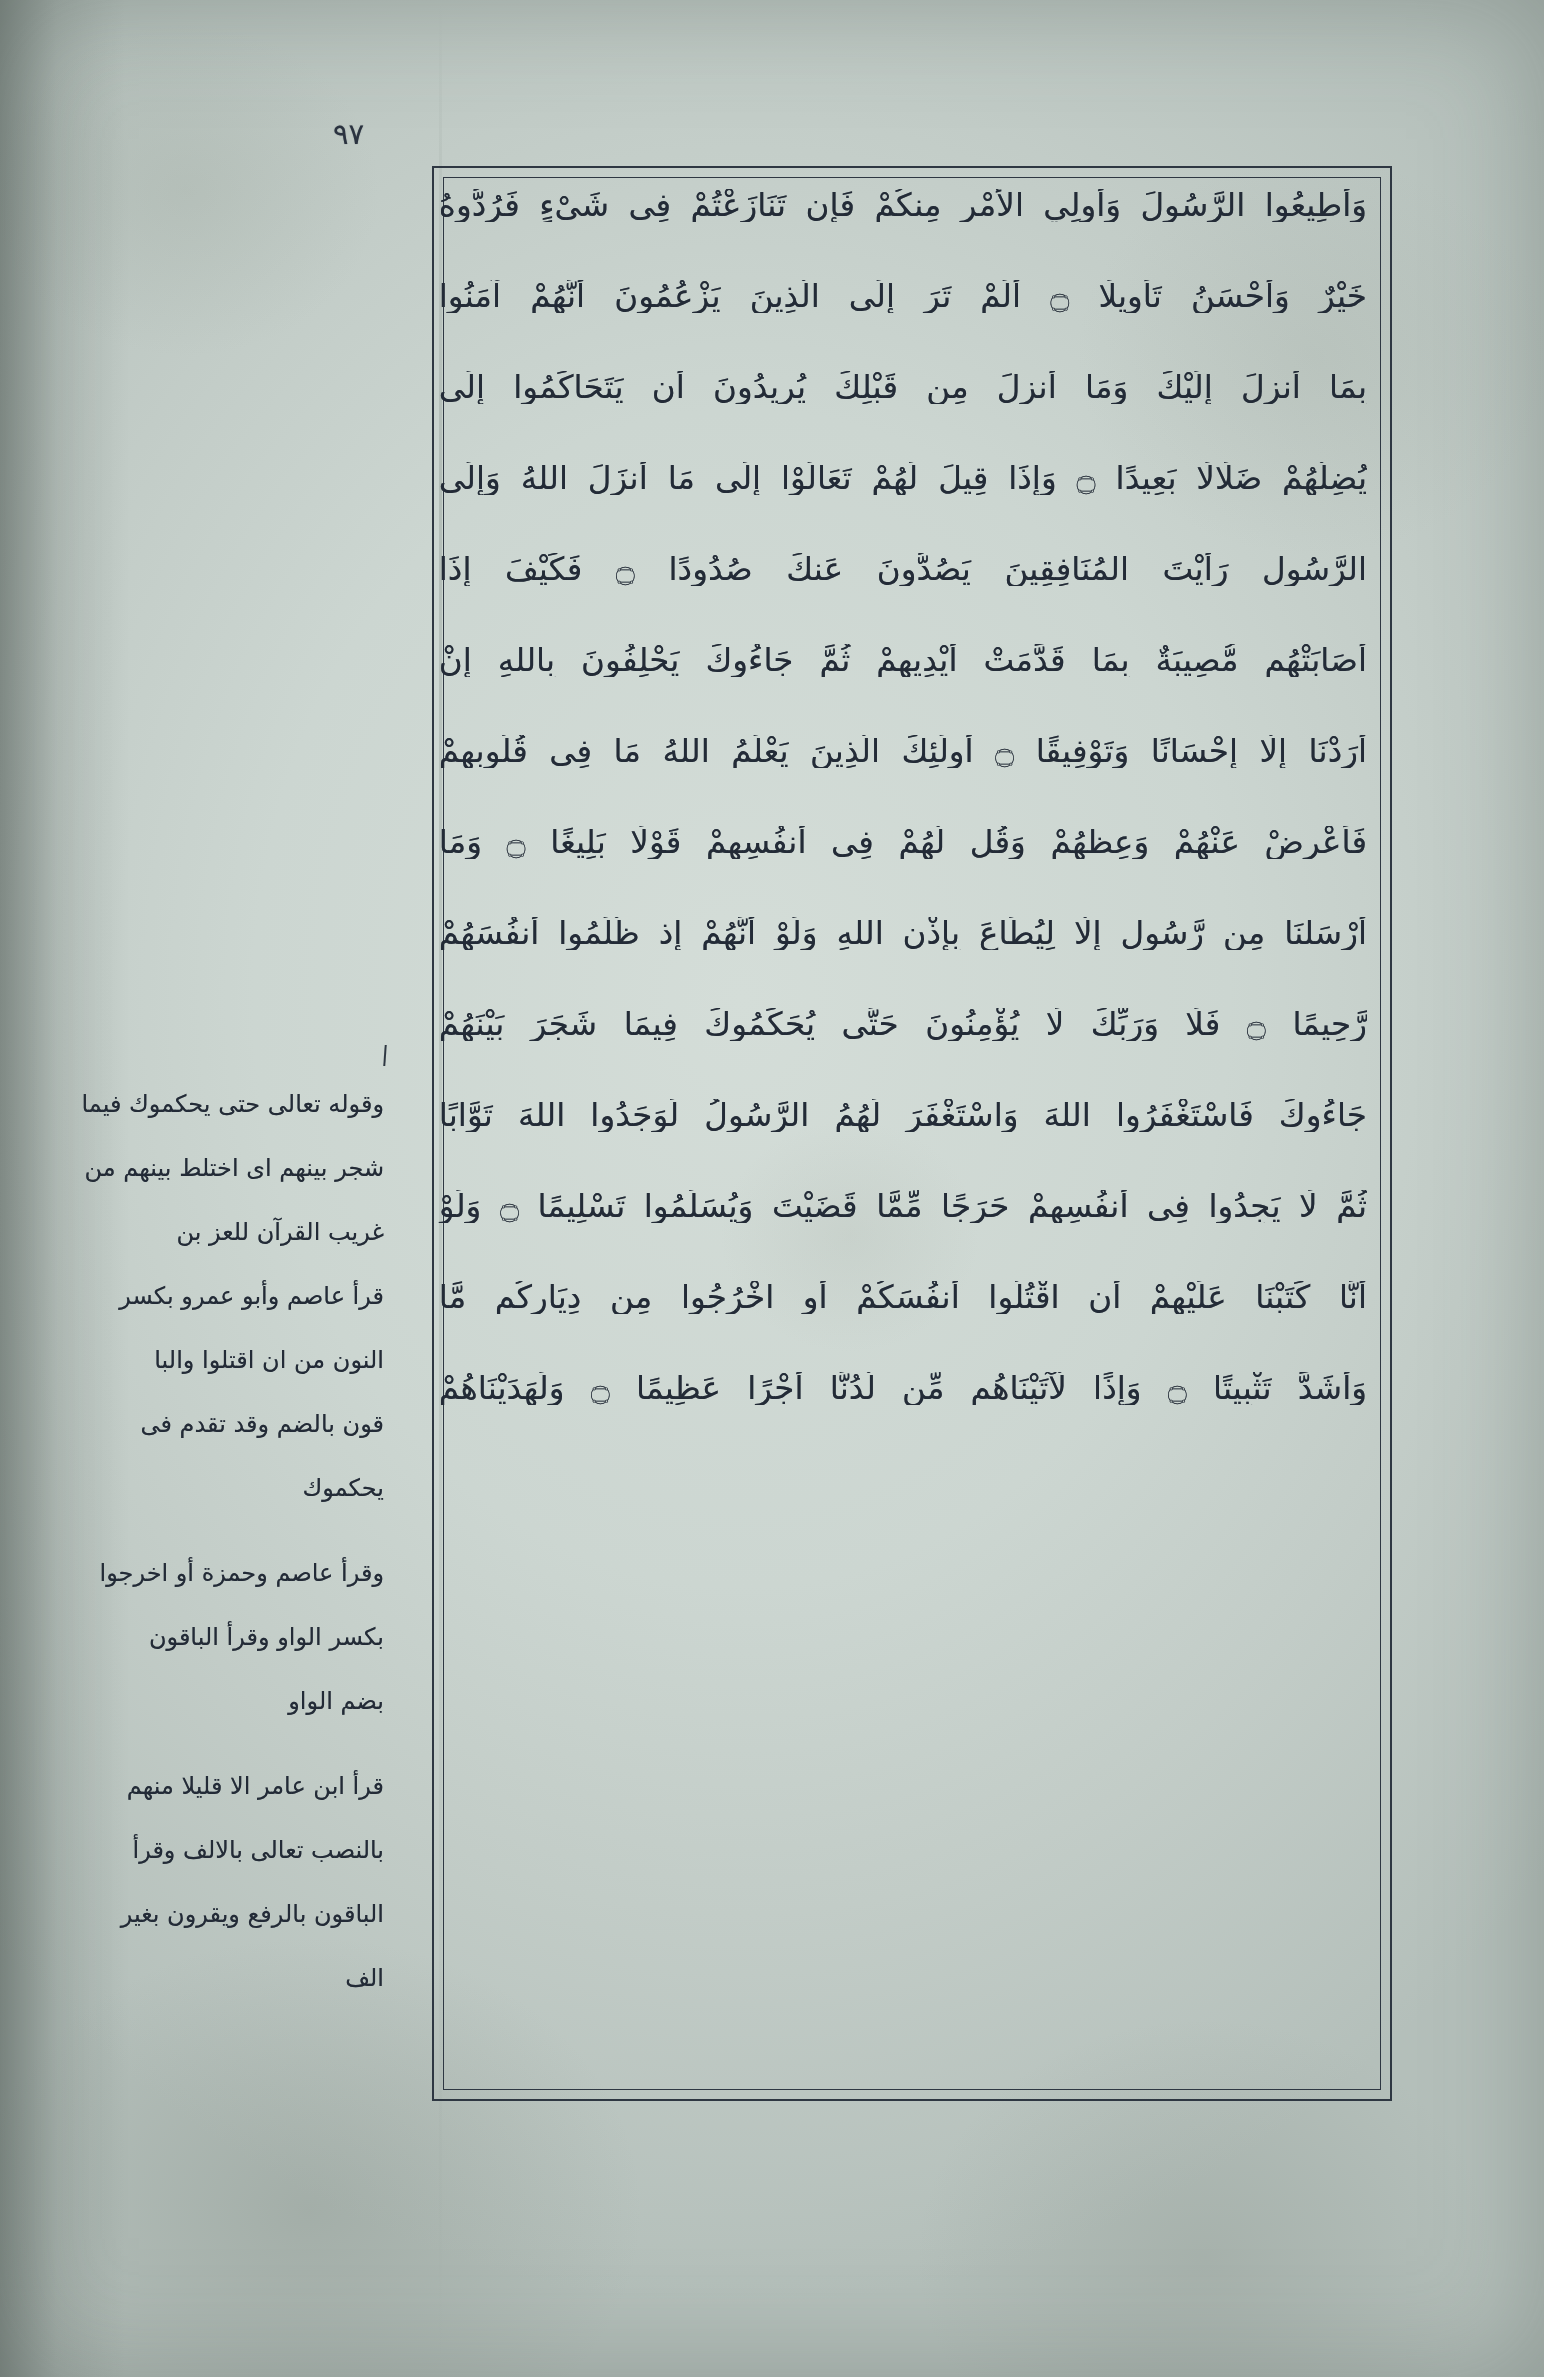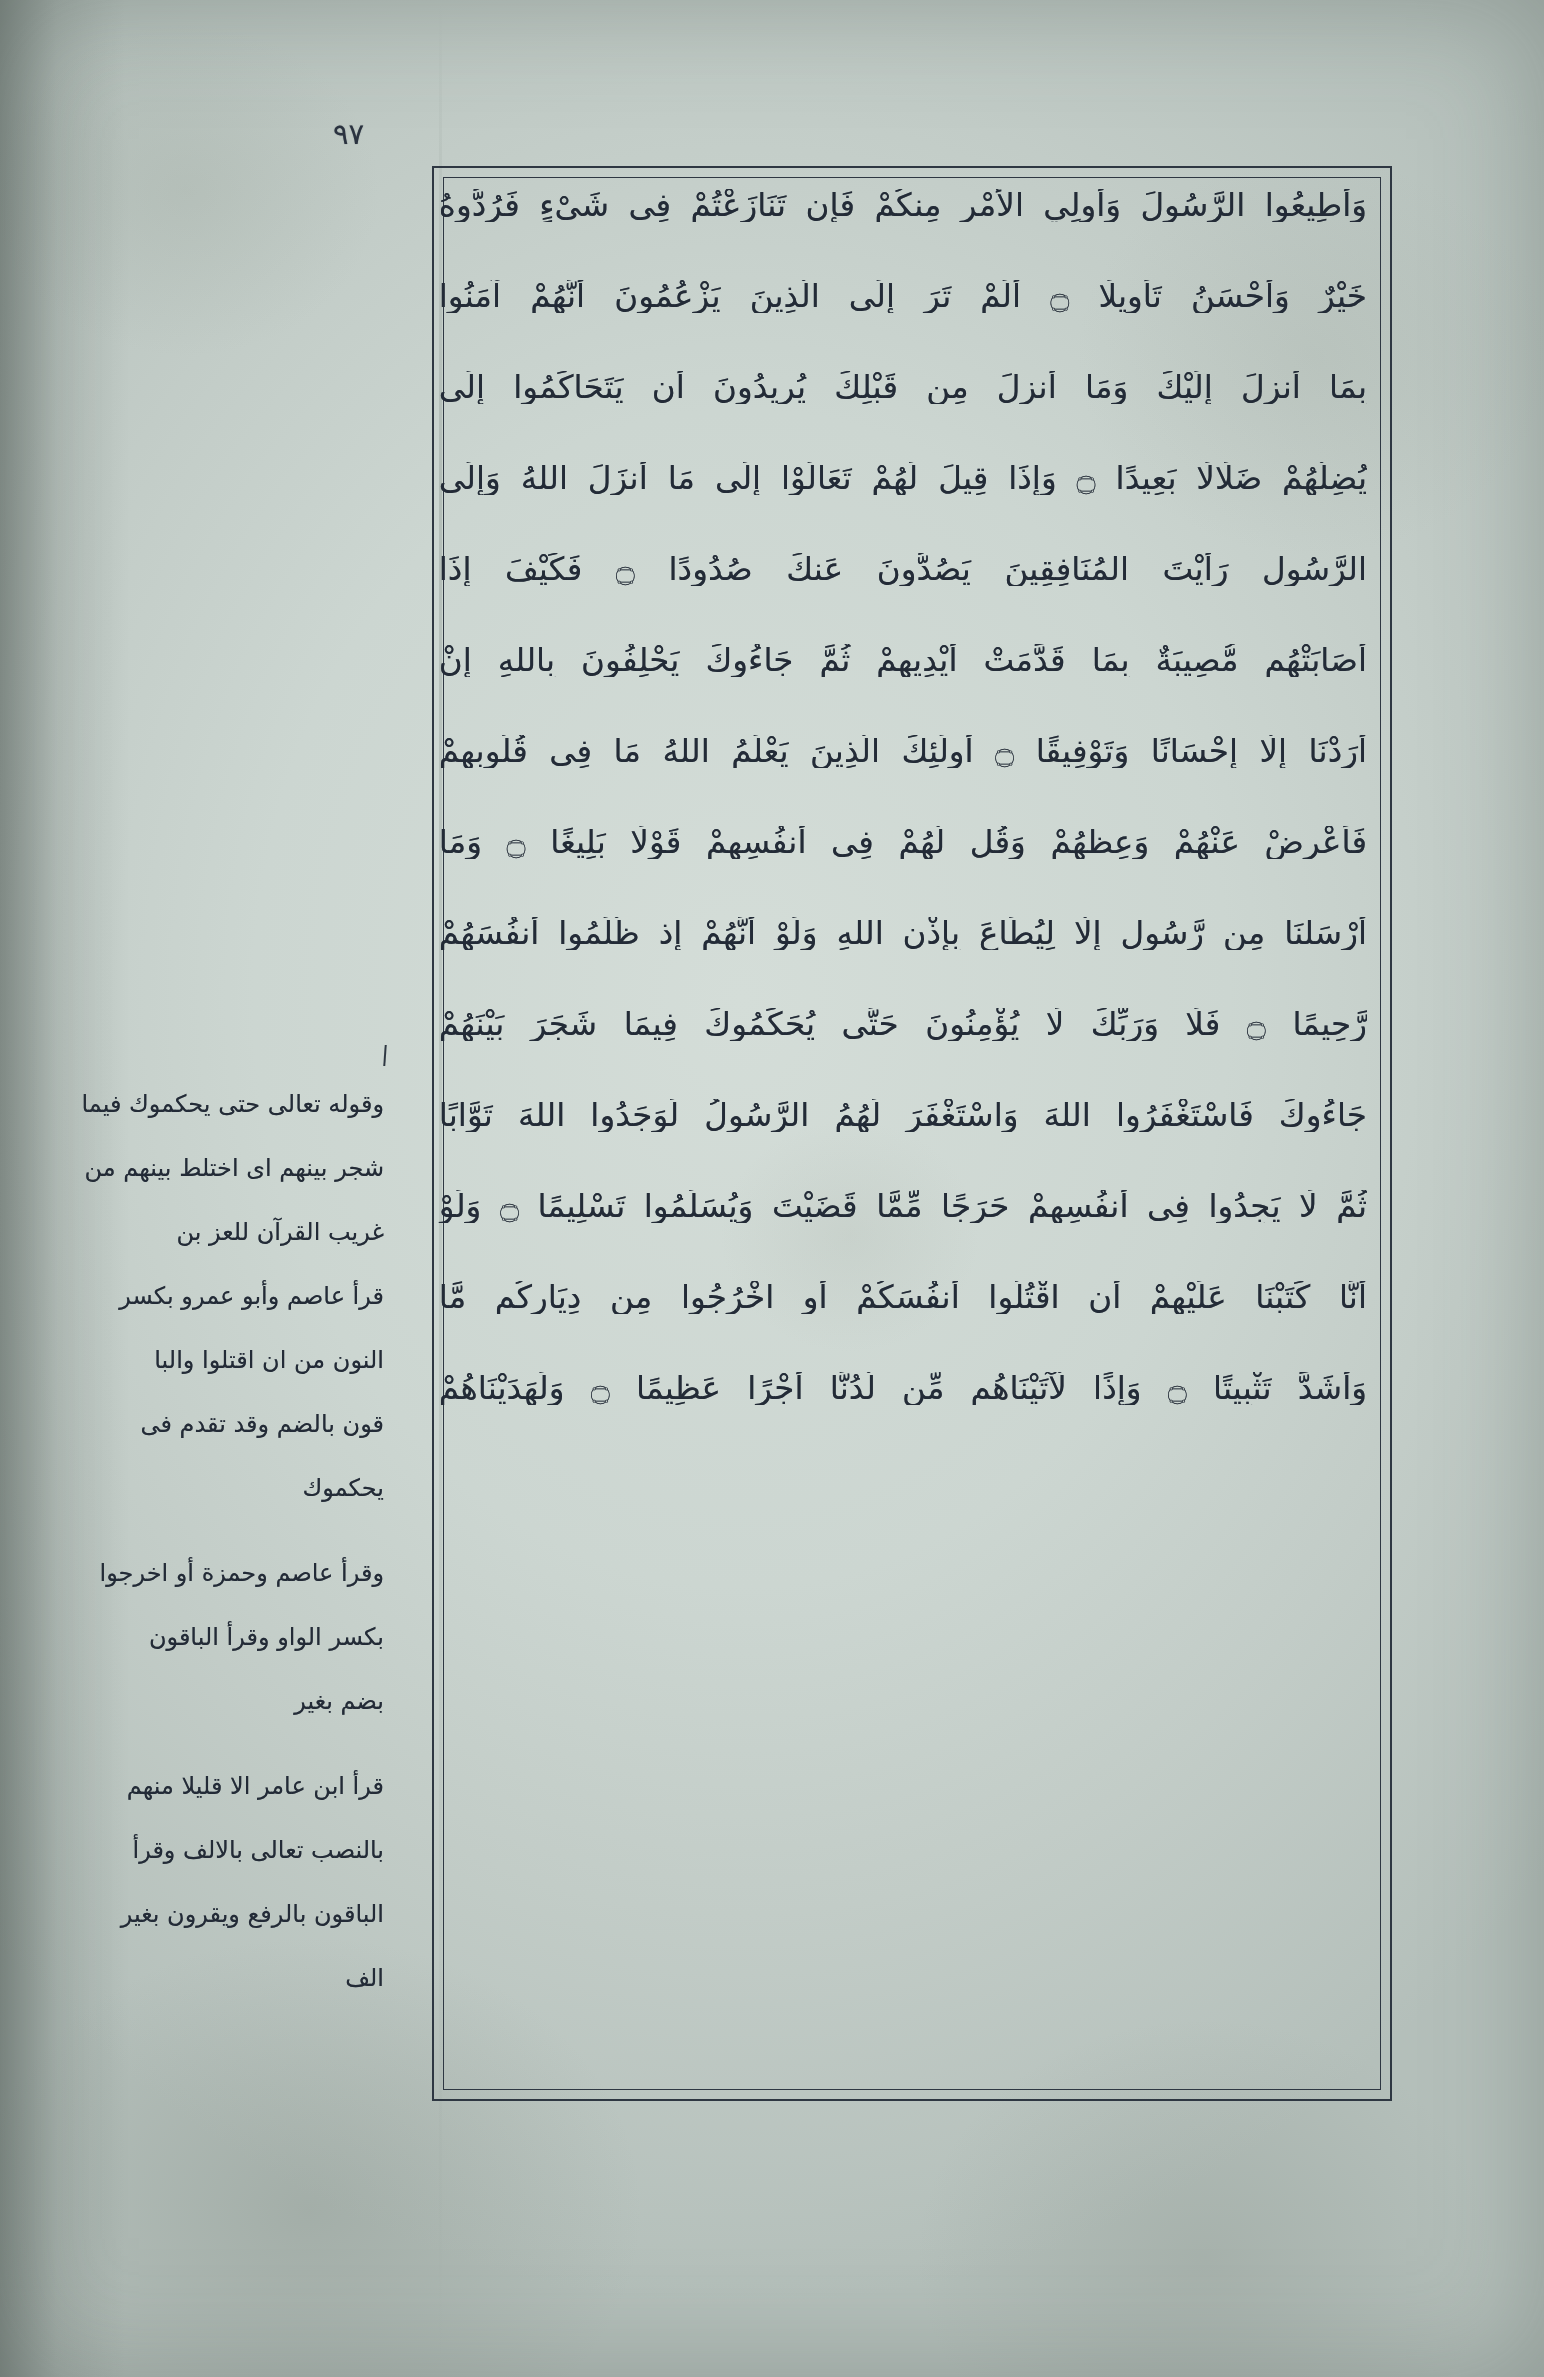--- a/index.html
+++ b/index.html
@@ -181,21 +181,21 @@
   <div id="margin-note">
     <div class="mline">وقوله تعالى حتى يحكموك فيما</div>
     <div class="mline">شجر بينهم اى اختلط بينهم من</div>
     <div class="mline">غريب القرآن للعز بن</div>
     <div class="mline">قرأ عاصم وأبو عمرو بكسر</div>
     <div class="mline">النون من ان اقتلوا والبا</div>
     <div class="mline">قون بالضم وقد تقدم فى</div>
     <div class="mline">يحكموك</div>
     <div class="mline gap">وقرأ عاصم وحمزة أو اخرجوا</div>
     <div class="mline">بكسر الواو وقرأ الباقون</div>
-    <div class="mline">بضم بغير</div>
+    <div class="mline">بضم الواو</div>
     <div class="mline gap">قرأ ابن عامر الا قليلا منهم</div>
     <div class="mline">بالنصب تعالى بالالف وقرأ</div>
     <div class="mline">الباقون بالرفع ويقرون بغير</div>
     <div class="mline">الف</div>
   </div>
 
   <div id="frame">
     <div id="frame-inner"></div>
 
     <div id="main-text">

